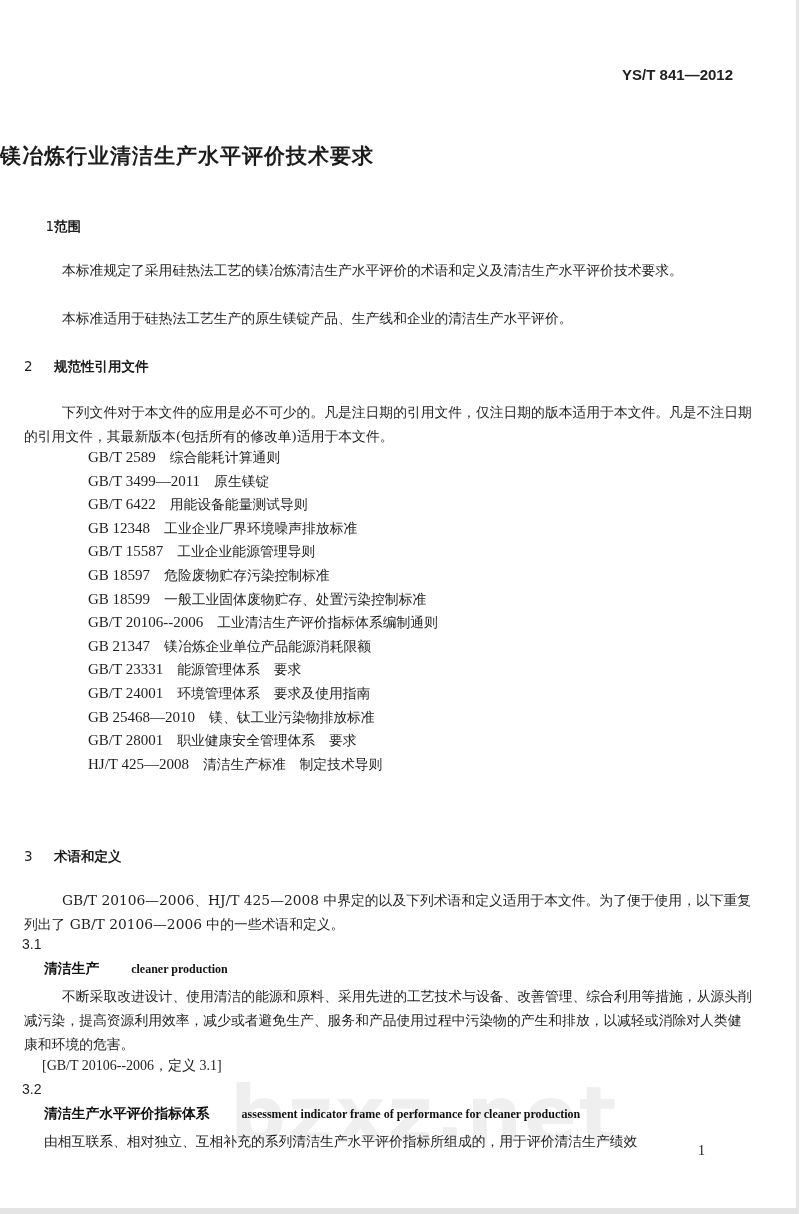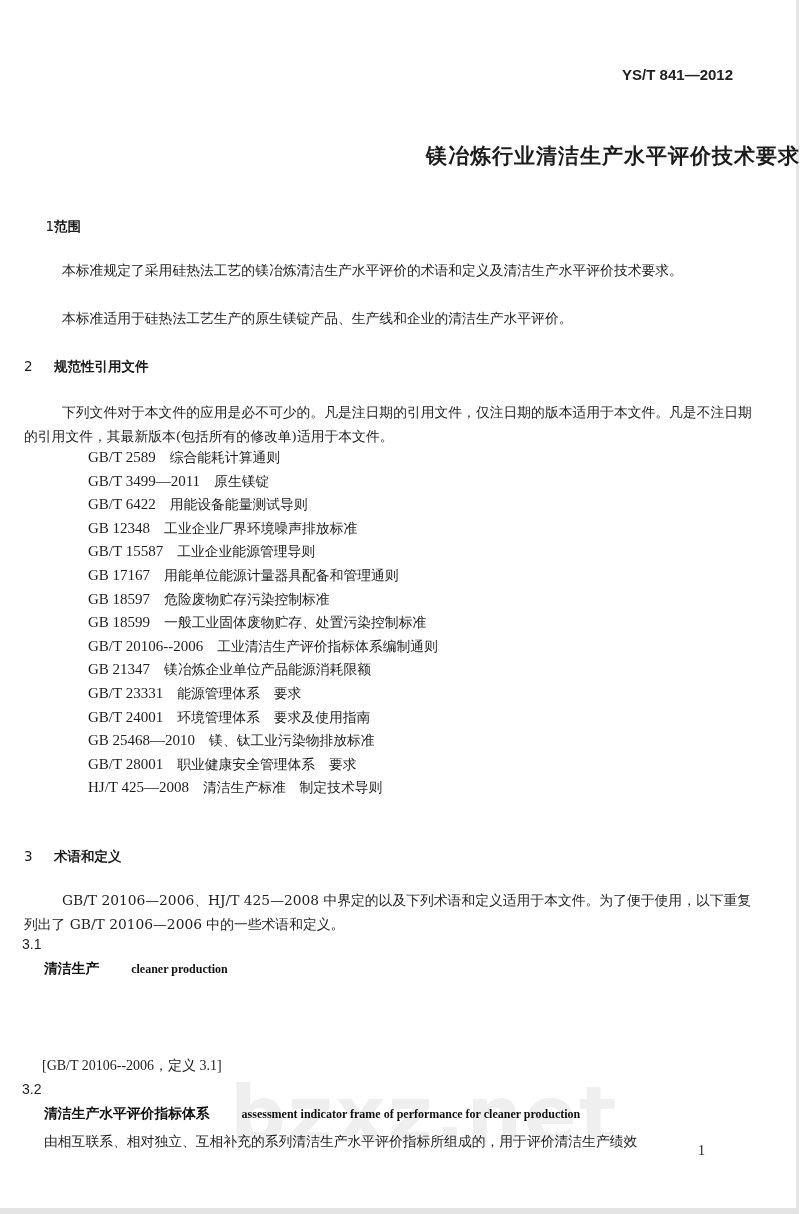--- a/index.html
+++ b/index.html
@@ -24,21 +24,21 @@
     color: #efefef; z-index: 0; white-space: nowrap;
   }
   .doc-code {
     position: absolute; right: 63px; top: 66px;
     font-family: "Liberation Sans", "DejaVu Sans", sans-serif;
     font-weight: bold; font-size: 15px; color: #222;
     letter-spacing: 0px;
   }
   .doc-title {
     position: absolute; left: 0; width: 800px; top: 142px;
-    text-align: right;
+    text-align: left;
     font-family: "DejaVu Sans", sans-serif;
     font-weight: bold; font-size: 21px; color: #1c1c1c;
     letter-spacing: 1px;
   }
   .sec {
     position: absolute; left: 24px;
     font-family: "DejaVu Sans", sans-serif;
     font-weight: bold; font-size: 13.5px; color: #1c1c1c;
   }
   .sec .num { display: inline-block; width: 30px; font-weight: normal; }
@@ -92,41 +92,41 @@
     <span class="num">2</span><span>规范性引用文件</span>
   </div>
   <div class="para" style="top:400px;">下列文件对于本文件的应用是必不可少的。凡是注日期的引用文件，仅注日期的版本适用于本文件。凡是不注日期的引用文件，其最新版本(包括所有的修改单)适用于本文件。</div>
 
   <div class="refs">
     <div class="ref-row"><span class="ref-code">GB/T 2589</span><span>综合能耗计算通则</span></div>
     <div class="ref-row"><span class="ref-code">GB/T 3499—2011</span><span>原生镁锭</span></div>
     <div class="ref-row"><span class="ref-code">GB/T 6422</span><span>用能设备能量测试导则</span></div>
     <div class="ref-row"><span class="ref-code">GB 12348</span><span>工业企业厂界环境噪声排放标准</span></div>
     <div class="ref-row"><span class="ref-code">GB/T 15587</span><span>工业企业能源管理导则</span></div>
-    <div class="ref-row"><span class="ref-code">GB 17167</span><span>用能单位能源计量器具配备和管理通则</span></div>
     <div class="ref-row"><span class="ref-code">GB 18597</span><span>危险废物贮存污染控制标准</span></div>
     <div class="ref-row"><span class="ref-code">GB 18599</span><span>一般工业固体废物贮存、处置污染控制标准</span></div>
     <div class="ref-row"><span class="ref-code">GB/T 20106--2006</span><span>工业清洁生产评价指标体系编制通则</span></div>
     <div class="ref-row"><span class="ref-code">GB 21347</span><span>镁冶炼企业单位产品能源消耗限额</span></div>
     <div class="ref-row"><span class="ref-code">GB/T 23331</span><span>能源管理体系　要求</span></div>
     <div class="ref-row"><span class="ref-code">GB/T 24001</span><span>环境管理体系　要求及使用指南</span></div>
     <div class="ref-row"><span class="ref-code">GB 25468—2010</span><span>镁、钛工业污染物排放标准</span></div>
     <div class="ref-row"><span class="ref-code">GB/T 28001</span><span>职业健康安全管理体系　要求</span></div>
     <div class="ref-row"><span class="ref-code">HJ/T 425—2008</span><span>清洁生产标准　制定技术导则</span></div>
   </div>
 
   <div class="sec" style="top:848px;">
     <span class="num">3</span><span>术语和定义</span>
   </div>
   <div class="para" style="top:888px;">GB/T 20106—2006、HJ/T 425—2008 中界定的以及下列术语和定义适用于本文件。为了便于使用，以下重复列出了 GB/T 20106—2006 中的一些术语和定义。</div>
 
   <div class="subnum" style="top:936px;">3.1</div>
   <div class="term" style="top:960px;">
     <span>清洁生产</span><span class="en">cleaner production</span>
   </div>
+  <div class="para" style="top:984px;">不断采取改进设计、使用清洁的能源和原料、采用先进的工艺技术与设备、改善管理、综合利用等措施，从源头削减污染，提高资源利用效率，减少或者避免生产、服务和产品使用过程中污染物的产生和排放，以减轻或消除对人类健康和环境的危害。</div>
   <div class="source" style="top:1057px;">[GB/T 20106--2006，定义 3.1]</div>
 
   <div class="subnum" style="top:1081px;">3.2</div>
   <div class="term" style="top:1105px;">
     <span>清洁生产水平评价指标体系</span><span class="en">assessment indicator frame of performance for cleaner production</span>
   </div>
   <div class="para" style="top:1129px; text-indent:20px;">由相互联系、相对独立、互相补充的系列清洁生产水平评价指标所组成的，用于评价清洁生产绩效</div>
 
   <div class="page-num">1</div>
 </div>

